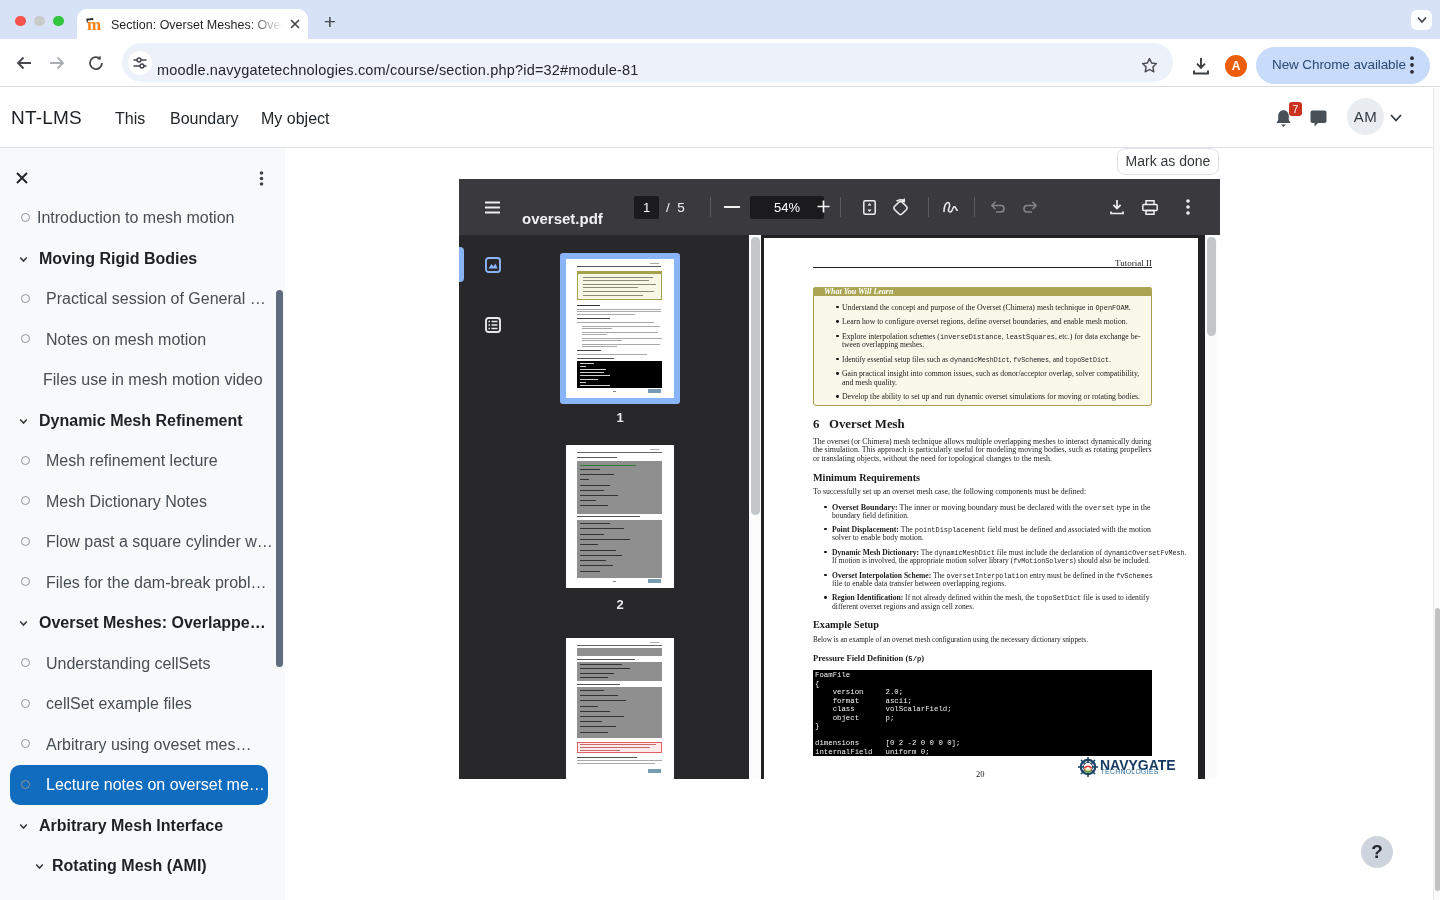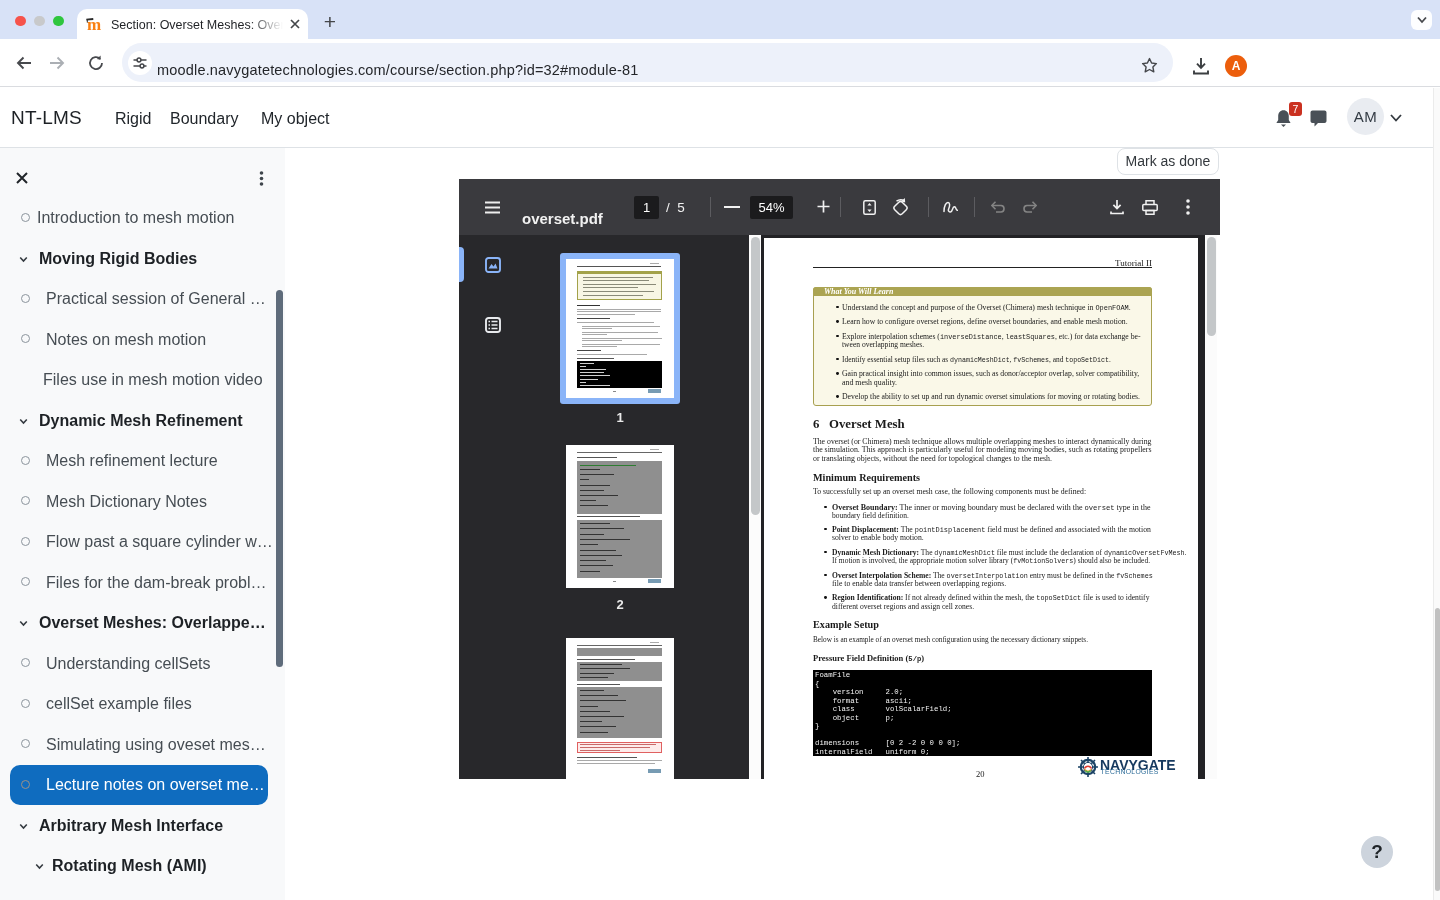--- a/index.html
+++ b/index.html
@@ -120,25 +120,33 @@
       <div id="urltext">moodle.navygatetechnologies.com/course/section.php?id=32#module-81</div>
       <svg style="position:absolute;left:1019px;top:14px" width="17" height="17" viewBox="0 0 17 17">
           <path d="M8.5 1.6 L10.6 6 L15.4 6.6 L11.9 10 L12.8 14.8 L8.5 12.5 L4.2 14.8 L5.1 10 L1.6 6.6 L6.4 6 Z" fill="none" stroke="#45474b" stroke-width="1.4" stroke-linejoin="round"></path>
         </svg>
     </div>
     <svg style="position:absolute;left:1192px;top:18px" width="18" height="19" viewBox="0 0 18 19">
         <path d="M9 1 V10 M5 6.7 L9 10.8 L13 6.7" fill="none" stroke="#3b3e41" stroke-width="1.9"></path>
         <path d="M2 13.5 V16.5 H16 V13.5" fill="none" stroke="#3b3e41" stroke-width="1.9"></path>
       </svg>
     <div id="avatarA">A</div>
+    <div id="newchrome">
+      <span>New Chrome available</span>
+      <svg style="position:absolute;left:154px;top:9px" width="4" height="18" viewBox="0 0 4 18">
+          <circle cx="2" cy="2.2" r="1.9" fill="#2b2b33"></circle>
+          <circle cx="2" cy="9" r="1.9" fill="#2b2b33"></circle>
+          <circle cx="2" cy="15.8" r="1.9" fill="#2b2b33"></circle>
+        </svg>
+    </div>
   </div>
 
   <div id="mheader">
     <div id="brand">NT-LMS</div>
-    <div class="navlink" style="left:115px;">Rigid</div>
+    <div class="navlink" style="left:115px;">This</div>
     <div class="navlink" style="left:170px;">Boundary</div>
     <div class="navlink" style="left:261px;">My object</div>
     <svg style="position:absolute;left:1275px;top:22px" width="17" height="19" viewBox="0 0 17 19">
       <path d="M8.5 1.2 C5.2 1.2 3.2 3.8 3.2 7 L3.2 11 L1.4 14 L15.6 14 L13.8 11 L13.8 7 C13.8 3.8 11.8 1.2 8.5 1.2 Z" fill="#495057"></path>
       <path d="M6 15.5 L11 15.5 L8.5 18 Z" fill="#495057"></path>
     </svg>
     <div id="bellbadge">7</div>
     <svg style="position:absolute;left:1310px;top:23px" width="17" height="17" viewBox="0 0 17 17">
       <path d="M2.5 0.5 H14.5 C15.6 0.5 16.5 1.4 16.5 2.5 V11 C16.5 12.1 15.6 13 14.5 13 H8 L4.5 16.5 V13 H2.5 C1.4 13 0.5 12.1 0.5 11 V2.5 C0.5 1.4 1.4 0.5 2.5 0.5 Z" fill="#495057"></path>
     </svg>
@@ -184,21 +192,21 @@
         <div class="ditem" style="left:46px;top:424.9px;line-height:19px;">Files for the dam-break probl…</div>
         <svg class="dchev" style="left:19px;top:471.4px" width="11" height="8" viewBox="0 0 11 8">
           <path d="M1.5 1.5 L5.5 6 L9.5 1.5" fill="none" stroke="#343a40" stroke-width="1.9"></path>
         </svg>
         <div class="ditem b" style="left:39px;top:465.4px;line-height:19px;">Overset Meshes: Overlappe…</div>
         <div class="dcircle" style="top:510.4px"></div>
         <div class="ditem" style="left:46px;top:505.9px;line-height:19px;">Understanding cellSets</div>
         <div class="dcircle" style="top:550.9px"></div>
         <div class="ditem" style="left:46px;top:546.4px;line-height:19px;">cellSet example files</div>
         <div class="dcircle" style="top:591.4px"></div>
-        <div class="ditem" style="left:46px;top:586.9px;line-height:19px;">Simulating using oveset mes…</div>
+        <div class="ditem" style="left:46px;top:586.9px;line-height:19px;">Arbitrary using oveset mes…</div>
         <div class="dcircle" style="top:631.9px;border-color:#9b9287"></div>
         <div class="ditem" style="left:46px;top:627.4px;line-height:19px;color:#fff;">Lecture notes on overset me…</div>
         <svg class="dchev" style="left:19px;top:673.9px" width="11" height="8" viewBox="0 0 11 8">
           <path d="M1.5 1.5 L5.5 6 L9.5 1.5" fill="none" stroke="#343a40" stroke-width="1.9"></path>
         </svg>
         <div class="ditem b" style="left:39px;top:667.9px;line-height:19px;">Arbitrary Mesh Interface</div>
         <svg class="dchev" style="left:35px;top:714.4px" width="11" height="8" viewBox="0 0 11 8">
           <path d="M1.5 1.5 L5.5 6 L9.5 1.5" fill="none" stroke="#343a40" stroke-width="1.9"></path>
         </svg>
         <div class="ditem b" style="left:52px;top:708.4px;line-height:19px;">Rotating Mesh (AMI)</div>
@@ -211,21 +219,21 @@
   <div id="viewer">
     <div id="pdftoolbar">
       <svg style="position:absolute;left:26px;top:22px" width="15" height="13" viewBox="0 0 15 13">
           <path d="M0 1.5 H15 M0 6.5 H15 M0 11.5 H15" stroke="#eeeeee" stroke-width="1.8"></path>
         </svg>
       <div style="position:absolute;left:63px;top:31px;font-size:15px;font-weight:600;color:#f1f1f1;">overset.pdf</div>
       <div class="tbox" style="left:175px;width:25px;line-height:23px;">1</div>
       <div style="position:absolute;left:207px;top:21px;font-size:13.5px;color:#f1f1f1;">/&nbsp;&nbsp;5</div>
       <div class="tsep" style="left:251px;"></div>
       <div style="position:absolute;left:265px;top:27px;width:16px;height:2px;background:#f1f1f1;"></div>
-      <div class="tbox" style="left:291px;width:43px;line-height:23px;">54%</div>
+      <div class="tbox" style="left:291px;width:74px;line-height:23px;">54%</div>
       <svg style="position:absolute;left:358px;top:21px" width="13" height="13" viewBox="0 0 13 13">
           <path d="M6.5 0.5 V12.5 M0.5 6.5 H12.5" stroke="#f1f1f1" stroke-width="1.7"></path>
         </svg>
       <div class="tsep" style="left:381px;"></div>
       <svg style="position:absolute;left:404px;top:21px" width="13" height="15" viewBox="0 0 13 15">
           <rect x="0.8" y="0.8" width="11.4" height="13.4" rx="1.5" fill="none" stroke="#f1f1f1" stroke-width="1.5"></rect>
           <path d="M6.5 3 L8.6 5.6 L4.4 5.6 Z M6.5 12 L8.6 9.4 L4.4 9.4 Z" fill="#f1f1f1"></path>
         </svg>
       <svg style="position:absolute;left:432px;top:19px" width="19" height="18" viewBox="0 0 19 18">
           <g transform="rotate(45 9.5 10)">

